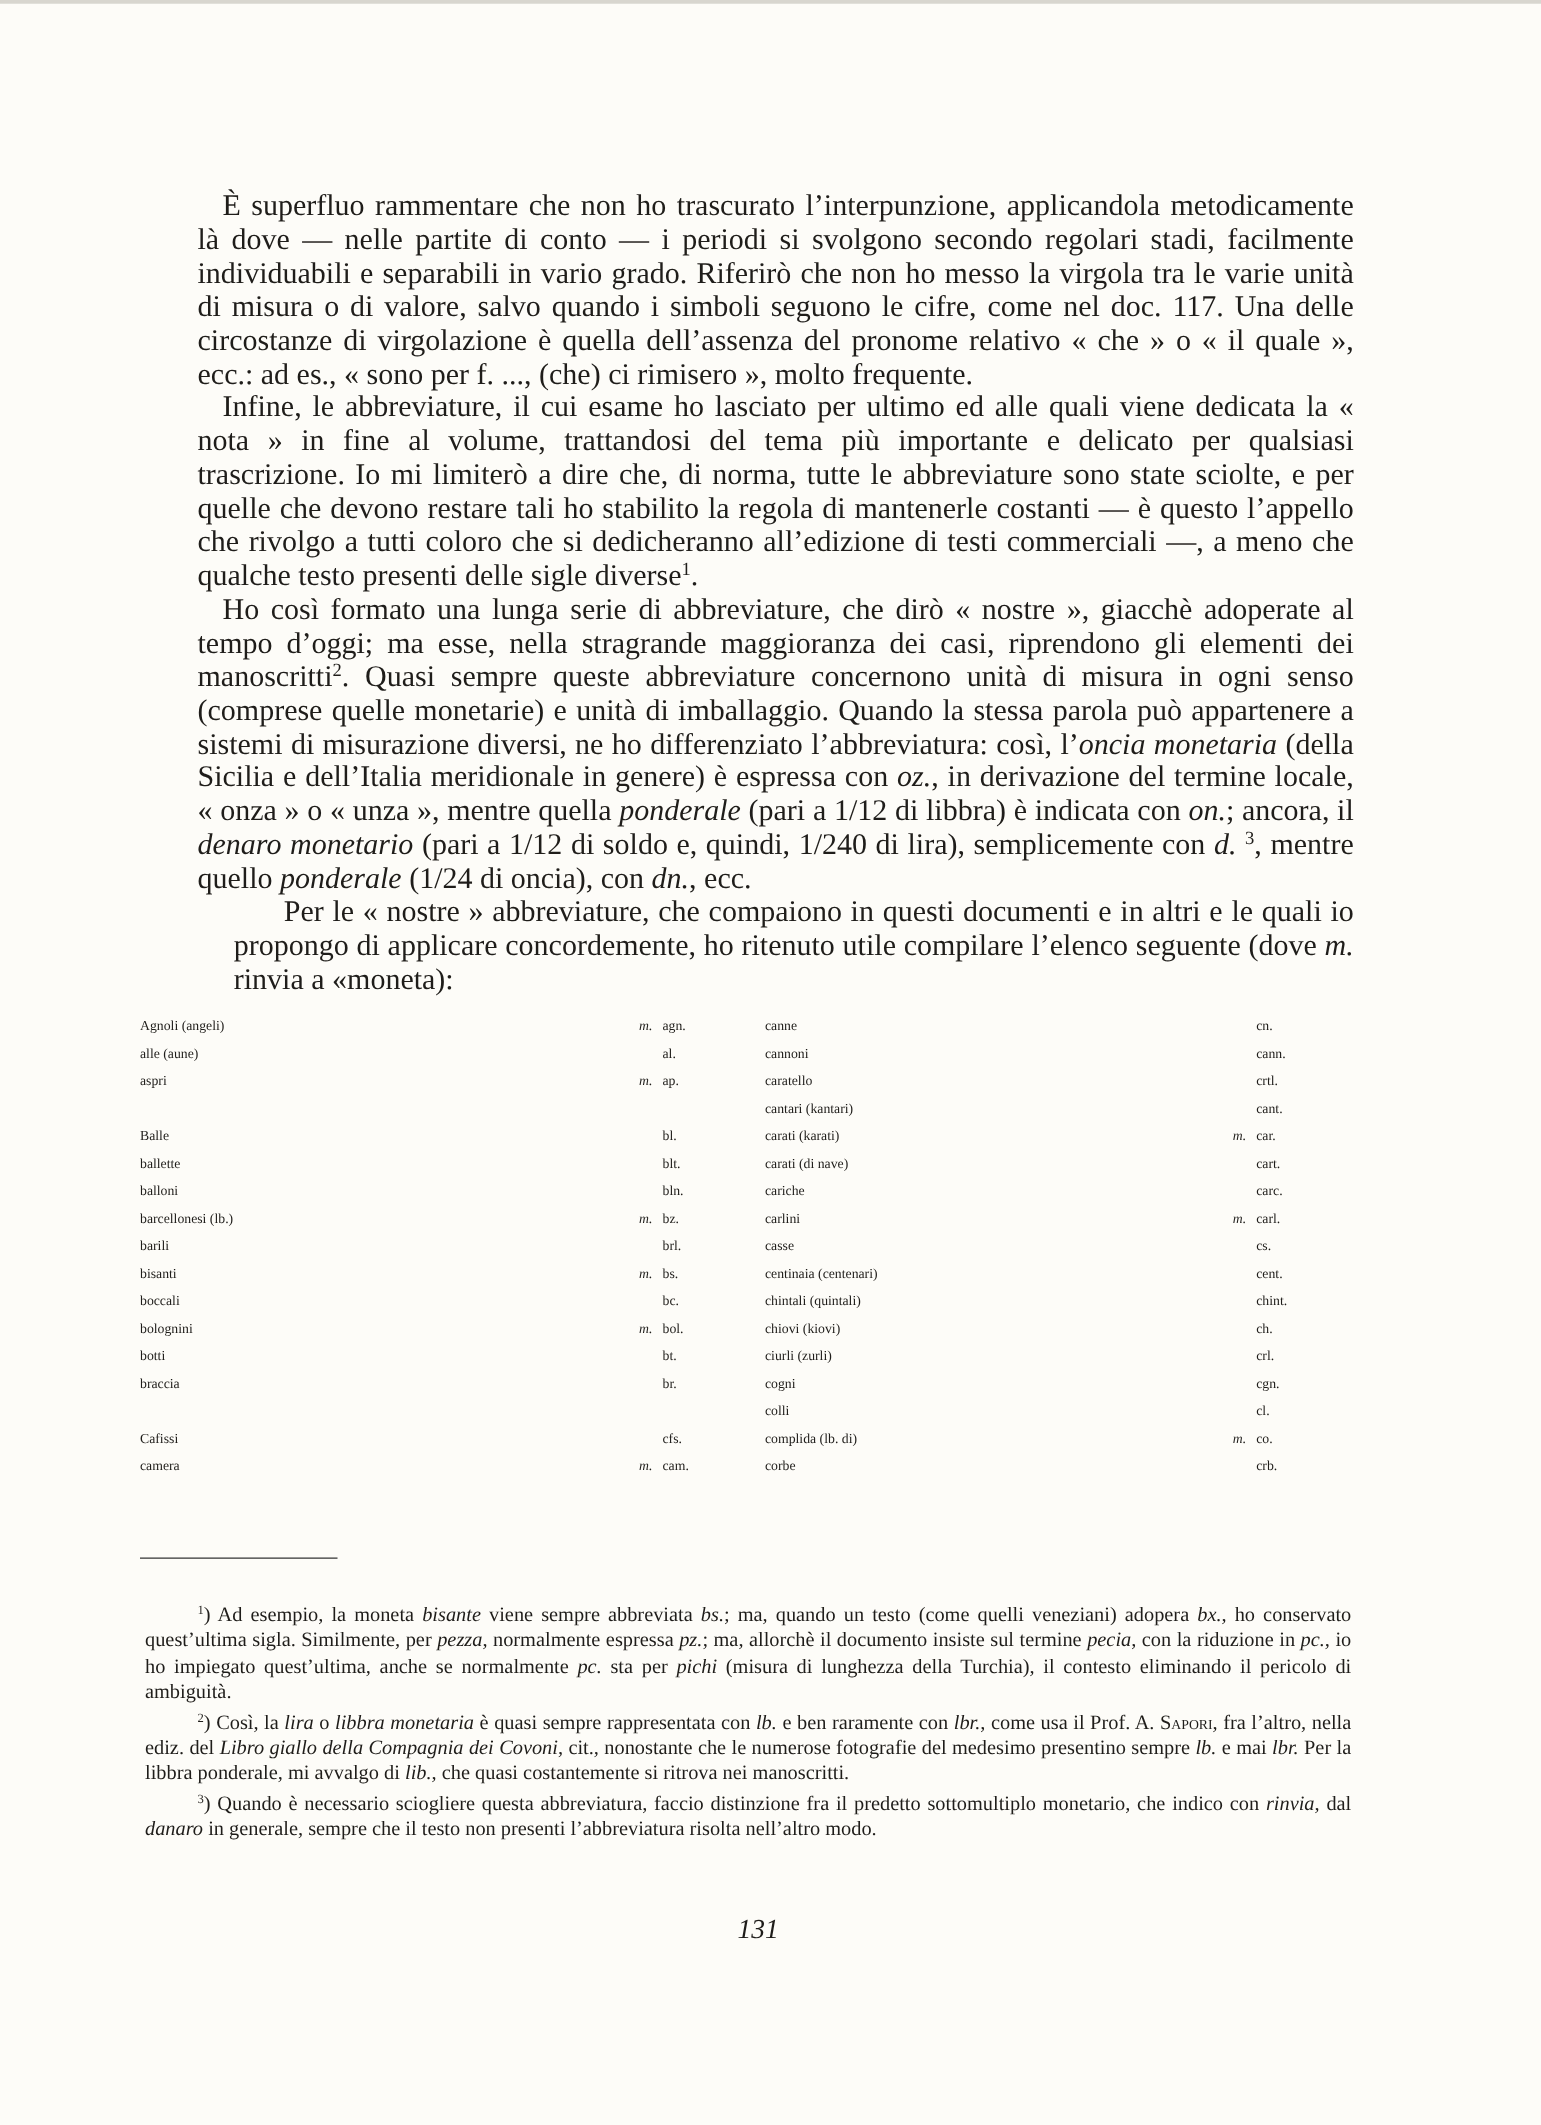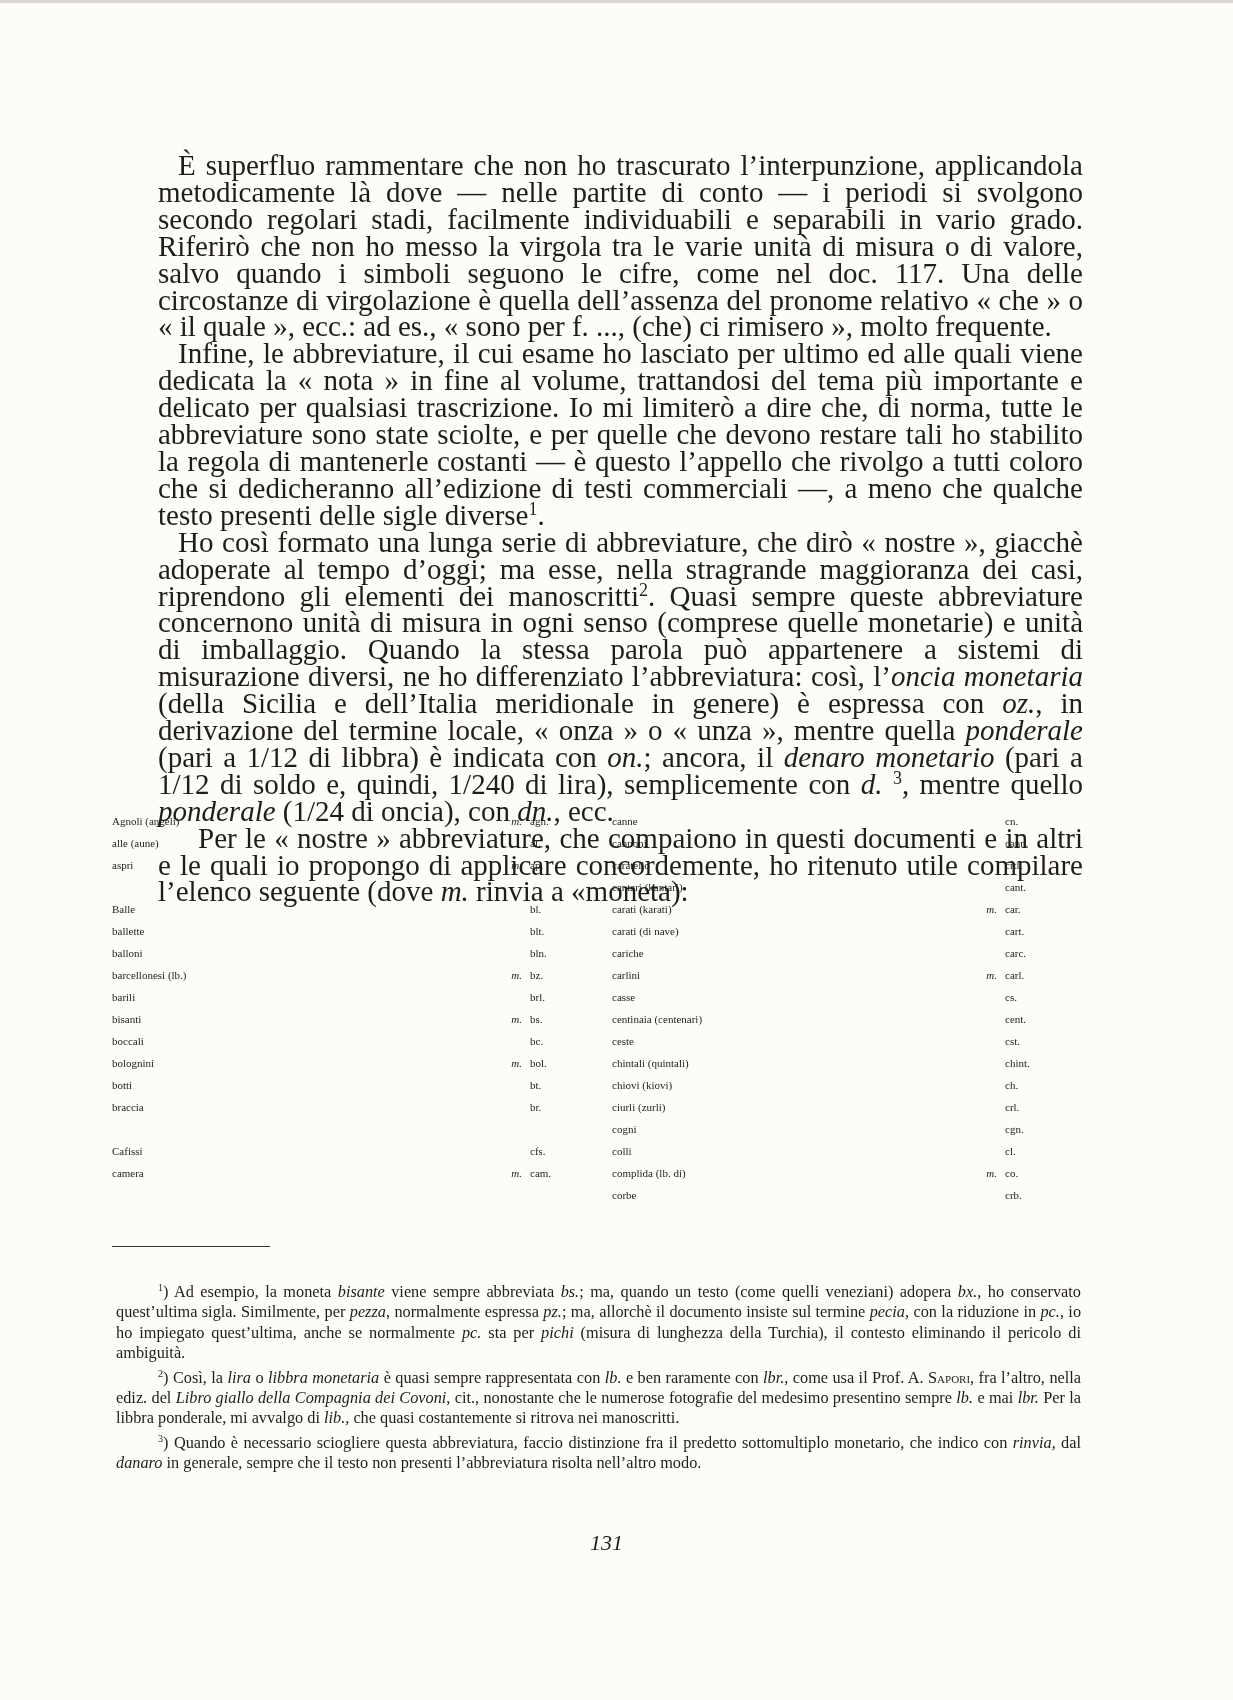--- a/index.html
+++ b/index.html
@@ -6,25 +6,25 @@
   body {
     width: 1233px; height: 1700px; overflow: hidden;
     background: #fdfcf8;
     font-family: "Liberation Serif", "DejaVu Serif", serif;
     color: #1f1d1a;
     position: relative;
   }
   .topline { position: absolute; left: 0; top: 0; width: 1233px; height: 3px; background: #d8d6cf; }
   .body-text {
     position: absolute; left: 158px; top: 152px; width: 925px;
-    font-size: 29px; line-height: 26.9px; text-align: justify;
+    font-size: 24px; line-height: 26.9px; text-align: justify;
   }
   .body-text p { margin: 0; }
   .body-text p.indent { text-indent: 20px; }
-  .body-text p.indent2 { text-indent: 40px; }
+  .body-text p.indent2 { text-indent: 40px; margin-left: 29px; }
   i { font-style: italic; }
   sup { font-size: 0.62em; line-height: 0; vertical-align: 0.55em; }
   .abbr-table {
     position: absolute; left: 112px; top: 810px; width: 945px;
     display: flex; justify-content: space-between;
     font-size: 11px; line-height: 22px;
   }
   .abbr-col { width: 470px; }
   .abbr-col.right { width: 445px; }
   .abbr-row { display: flex; height: 22px; }
@@ -188,25 +188,20 @@
         <span class="term">casse</span>
         <span class="mark"></span>
         <span class="abbr">cs.</span>
       </div>
       <div class="abbr-row">
         <span class="term">centinaia (centenari)</span>
         <span class="mark"></span>
         <span class="abbr">cent.</span>
       </div>
       <div class="abbr-row">
-        <span class="term">ceste</span>
-        <span class="mark"></span>
-        <span class="abbr">cst.</span>
-      </div>
-      <div class="abbr-row">
         <span class="term">chintali (quintali)</span>
         <span class="mark"></span>
         <span class="abbr">chint.</span>
       </div>
       <div class="abbr-row">
         <span class="term">chiovi (kiovi)</span>
         <span class="mark"></span>
         <span class="abbr">ch.</span>
       </div>
       <div class="abbr-row">

